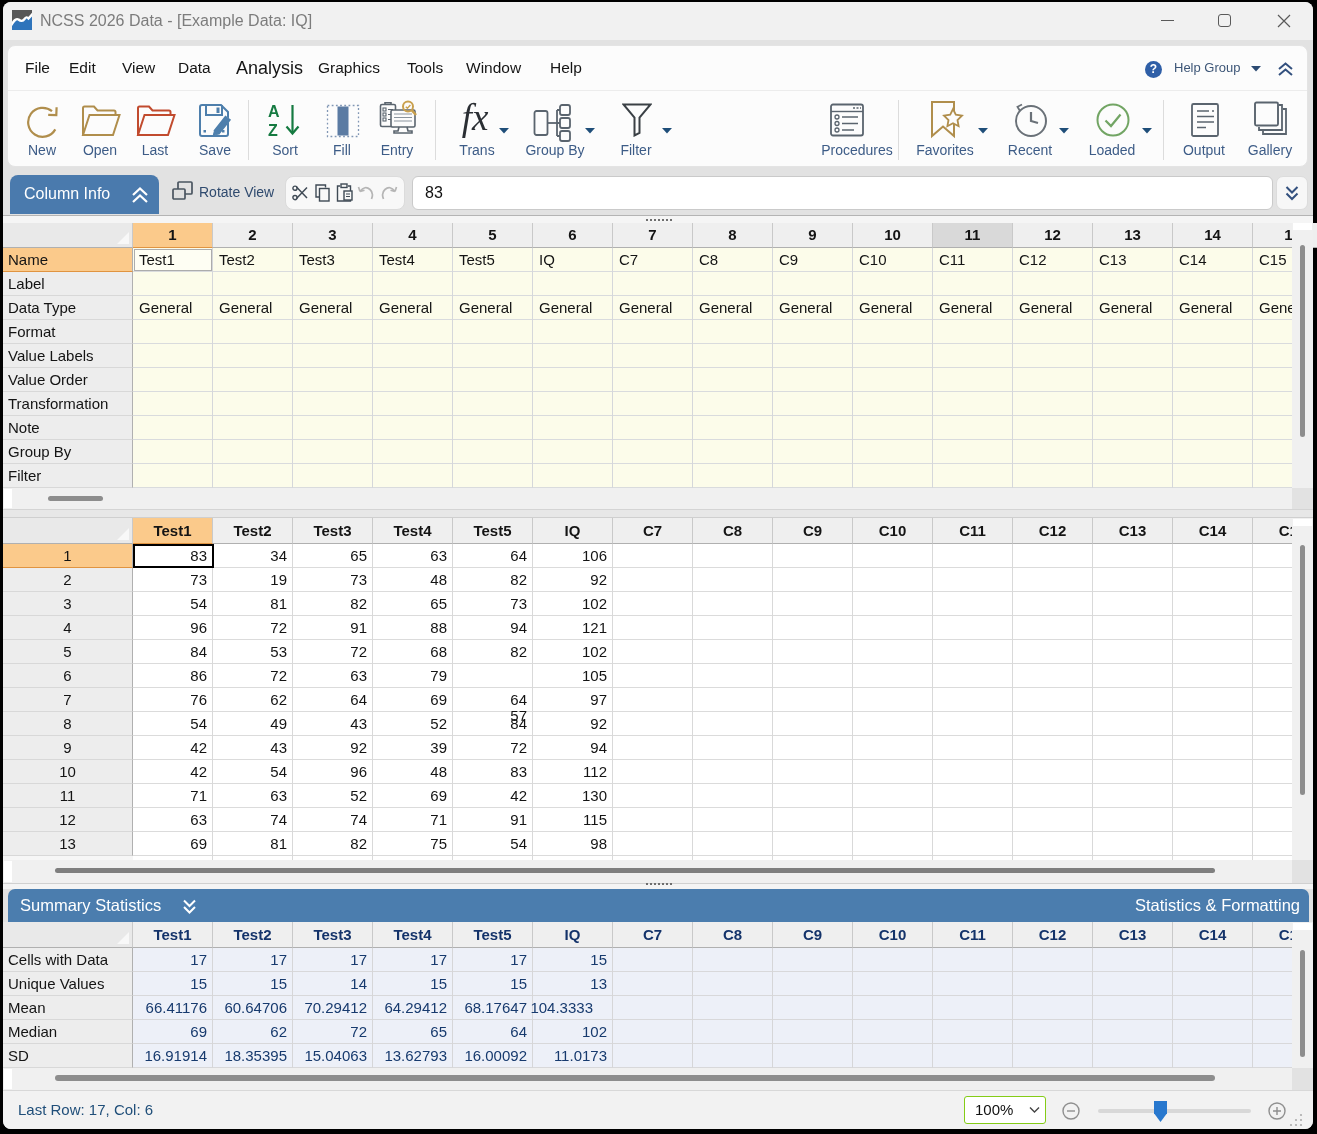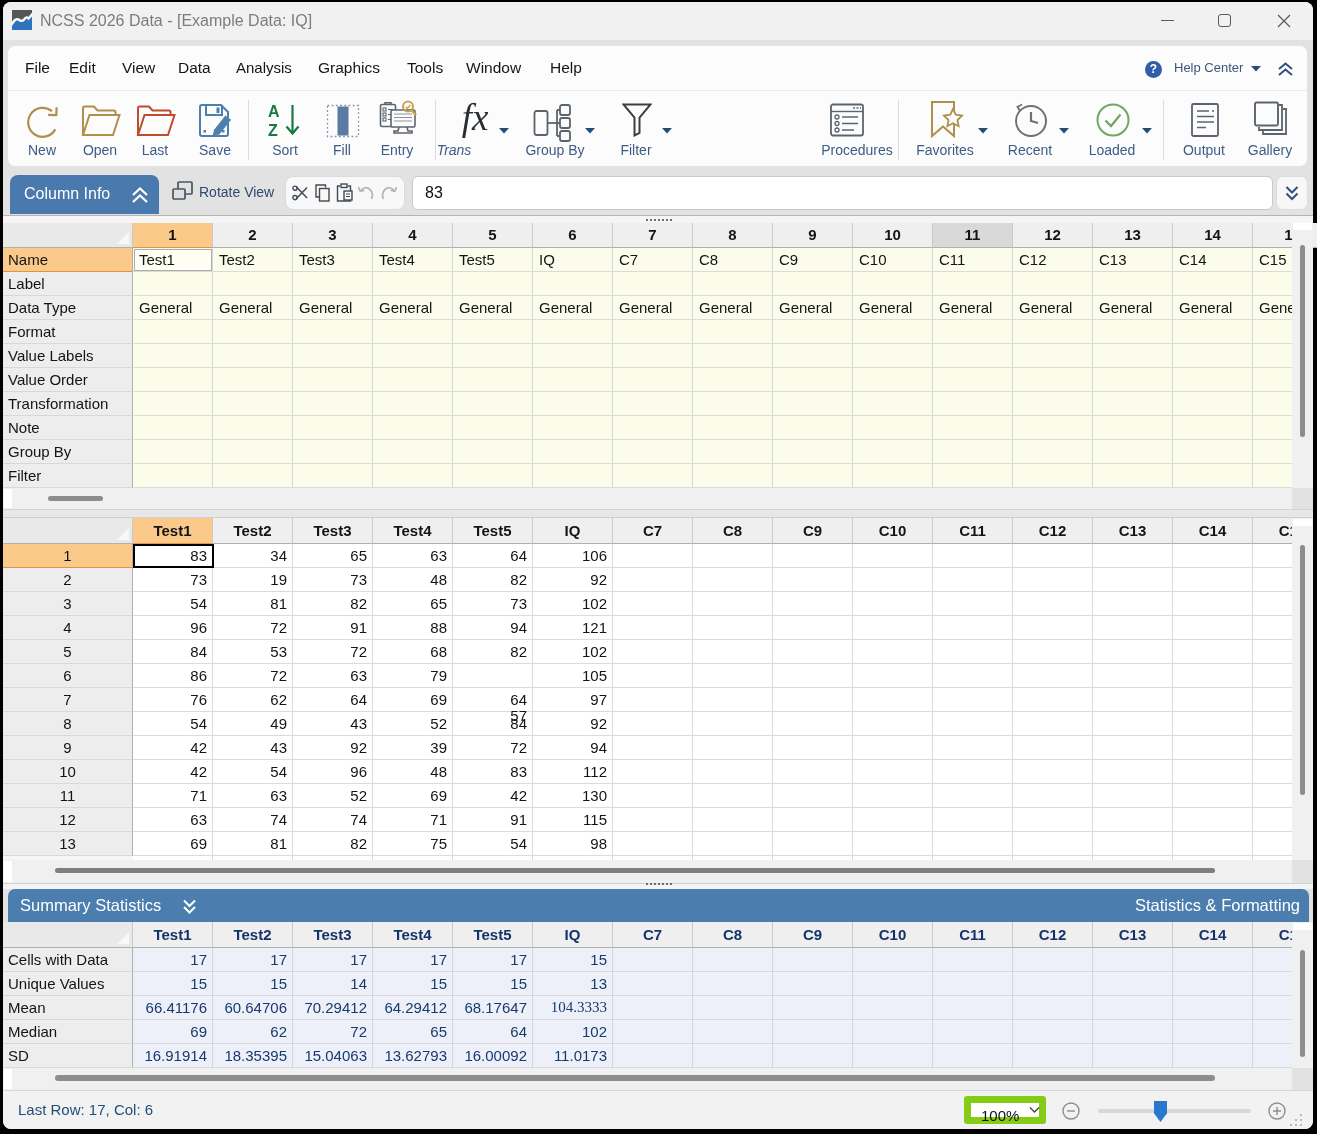--- a/index.html
+++ b/index.html
@@ -32,46 +32,46 @@
 <div class="abs" style="left:1161px;top:20px;width:13px;height:1px;background:#5A5A5A;"></div>
 <div class="abs" style="left:1218px;top:14px;width:13px;height:13px;border:1px solid #5A5A5A;border-radius:3px;"></div>
 <svg class="abs" style="left:1277px;top:14px;" width="14" height="14">
 <path d="M1 1 L13 13 M13 1 L1 13" stroke="#5A5A5A" stroke-width="1.2"></path>
   </svg>
 <div class="abs" style="left:7px;top:45px;width:1301px;height:122px;background:#FCFCFC;border:1px solid #E4E4E4;border-radius:8px;"></div>
 <div class="abs" style="left:25px;top:46px;height:44px;line-height:44px;font-size:15.5px;color:#151515;text-align:center;">File</div>
 <div class="abs" style="left:69px;top:46px;height:44px;line-height:44px;font-size:15.5px;color:#151515;">Edit</div>
 <div class="abs" style="left:122px;top:46px;height:44px;line-height:44px;font-size:15.5px;color:#151515;">View</div>
 <div class="abs" style="left:178px;top:46px;height:44px;line-height:44px;font-size:15.5px;color:#151515;">Data</div>
-<div class="abs" style="left:236px;top:46px;height:44px;line-height:44px;font-size:15px;color:#151515;">Analysis</div>
+<div class="abs" style="left:236px;top:46px;height:44px;line-height:44px;font-size:18px;color:#151515;">Analysis</div>
 <div class="abs" style="left:318px;top:46px;height:44px;line-height:44px;font-size:15.5px;color:#151515;">Graphics</div>
 <div class="abs" style="left:407px;top:46px;height:44px;line-height:44px;font-size:15.5px;color:#151515;">Tools</div>
 <div class="abs" style="left:466px;top:46px;height:44px;line-height:44px;font-size:15.5px;color:#151515;">Window</div>
 <div class="abs" style="left:550px;top:46px;height:44px;line-height:44px;font-size:15.5px;color:#151515;">Help</div>
 <div class="abs" style="left:8px;top:90px;width:1299px;height:1px;background:#ECECEC;"></div>
 <div class="abs" style="left:1145px;top:61px;width:17px;height:17px;border-radius:50%;background:#2F5FA7;color:#FFF;font-size:12px;font-weight:bold;text-align:center;line-height:17px;">?</div>
-<div class="abs" style="left:1174px;top:46px;height:44px;line-height:44px;font-size:13px;color:#3D5677;">Help Center</div>
+<div class="abs" style="left:1174px;top:46px;height:44px;line-height:44px;font-size:13px;color:#3D5677;">Help Group</div>
 <svg class="abs" style="left:1251px;top:66px;" width="10" height="6">
     <path d="M0 0 L10 0 L5 5.5 Z" fill="#2C4A72"></path>
   </svg>
 <svg class="abs" style="left:1277px;top:61px;" width="17" height="17">
 <path d="M2 8 L8.5 2.5 L15 8 M2 14 L8.5 8.5 L15 14" fill="none" stroke="#33507E" stroke-width="2"></path>
   </svg>
 <div class="sep" style="left:248px;top:100px;height:60px;"></div>
 <div class="sep" style="left:435px;top:100px;height:60px;"></div>
 <div class="sep" style="left:898px;top:100px;height:60px;"></div>
 <div class="sep" style="left:1163px;top:100px;height:60px;"></div>
 <div class="tbl" style="left:-13px;top:142px;width:110px;">New</div>
 <div class="tbl" style="left:45px;top:142px;width:110px;">Open</div>
 <div class="tbl" style="left:100px;top:142px;width:110px;">Last</div>
 <div class="tbl" style="left:160px;top:142px;width:110px;">Save</div>
 <div class="tbl" style="left:230px;top:142px;width:110px;">Sort</div>
 <div class="tbl" style="left:287px;top:142px;width:110px;">Fill</div>
 <div class="tbl" style="left:342px;top:142px;width:110px;">Entry</div>
-<div class="tbl" style="left:399px;top:142px;width:110px;font-style:italic;">Trans</div>
+<div class="tbl" style="left:422px;top:142px;width:110px;">Trans</div>
 <div class="tbl" style="left:500px;top:142px;width:110px;">Group By</div>
 <div class="tbl" style="left:581px;top:142px;width:110px;">Filter</div>
 <div class="tbl" style="left:802px;top:142px;width:110px;">Procedures</div>
 <div class="tbl" style="left:890px;top:142px;width:110px;">Favorites</div>
 <div class="tbl" style="left:975px;top:142px;width:110px;">Recent</div>
 <div class="tbl" style="left:1057px;top:142px;width:110px;">Loaded</div>
 <div class="tbl" style="left:1149px;top:142px;width:110px;">Output</div>
 <div class="tbl" style="left:1215px;top:142px;width:110px;">Gallery</div>
 <svg class="abs" style="left:499px;top:128px;" width="10" height="6">
     <path d="M0 0 L10 0 L5 5.5 Z" fill="#1F4E79"></path>
@@ -457,21 +457,21 @@
 <div class="snum" style="left:290px;top:50px;width:74px;height:24px;line-height:23px;">14</div>
 <div class="snum" style="left:370px;top:50px;width:74px;height:24px;line-height:23px;">15</div>
 <div class="snum" style="left:450px;top:50px;width:74px;height:24px;line-height:23px;">15</div>
 <div class="snum" style="left:530px;top:50px;width:74px;height:24px;line-height:23px;">13</div>
 <div class="cell rh" style="left:0px;top:74px;width:130px;height:24px;line-height:23px;">Mean</div>
 <div class="snum" style="left:130px;top:74px;width:74px;height:24px;line-height:23px;">66.41176</div>
 <div class="snum" style="left:210px;top:74px;width:74px;height:24px;line-height:23px;">60.64706</div>
 <div class="snum" style="left:290px;top:74px;width:74px;height:24px;line-height:23px;">70.29412</div>
 <div class="snum" style="left:370px;top:74px;width:74px;height:24px;line-height:23px;">64.29412</div>
 <div class="snum" style="left:450px;top:74px;width:74px;height:24px;line-height:23px;">68.17647</div>
-<div class="snum" style="left:530px;top:74px;width:74px;height:24px;line-height:23px;font-family:Liberation Serif, serif;">104.3333</div>
+<div class="snum" style="left:516px;top:74px;width:74px;height:24px;line-height:23px;">104.3333</div>
 <div class="cell rh" style="left:0px;top:98px;width:130px;height:24px;line-height:23px;">Median</div>
 <div class="snum" style="left:130px;top:98px;width:74px;height:24px;line-height:23px;">69</div>
 <div class="snum" style="left:210px;top:98px;width:74px;height:24px;line-height:23px;">62</div>
 <div class="snum" style="left:290px;top:98px;width:74px;height:24px;line-height:23px;">72</div>
 <div class="snum" style="left:370px;top:98px;width:74px;height:24px;line-height:23px;">65</div>
 <div class="snum" style="left:450px;top:98px;width:74px;height:24px;line-height:23px;">64</div>
 <div class="snum" style="left:530px;top:98px;width:74px;height:24px;line-height:23px;">102</div>
 <div class="cell rh" style="left:0px;top:122px;width:130px;height:24px;line-height:23px;">SD</div>
 <div class="snum" style="left:130px;top:122px;width:74px;height:24px;line-height:23px;">16.91914</div>
 <div class="snum" style="left:210px;top:122px;width:74px;height:24px;line-height:23px;">18.35395</div>
@@ -481,21 +481,21 @@
 <div class="snum" style="left:530px;top:122px;width:74px;height:24px;line-height:23px;">11.0173</div>
 </div>
 <div class="track" style="left:1292px;top:922px;width:21px;height:146px;"></div>
 <div class="wbox" style="left:1293px;top:923px;width:19px;height:7px;"></div>
 <div class="thumb" style="left:1300px;top:950px;width:5px;height:107px;"></div>
 <div class="track" style="left:3px;top:1068px;width:1289px;height:22px;"></div>
 <div class="wbox" style="left:4px;top:1069px;width:8px;height:20px;"></div>
 <div class="thumb" style="left:55px;top:1075px;width:1160px;height:6px;"></div>
 <div class="abs" style="left:3px;top:1090px;width:1310px;height:39px;background:#F2F2F2;border-top:1px solid #D8D8D8;border-radius:0 0 8px 8px;"></div>
 <div class="abs" style="left:18px;top:1090px;height:39px;line-height:39px;font-size:15px;color:#1F4E79;">Last Row: 17, Col: 6</div>
-<div class="abs" style="left:964px;top:1096px;width:82px;height:28px;background:#FFF;border:7px solid #84cc16;border-radius:3px;font-size:15px;color:#111;line-height:26px;padding-left:10px;">100%</div>
+<div class="abs" style="left:964px;top:1096px;width:82px;height:28px;background:#FFF;border:1px solid #84cc16;border-radius:3px;font-size:15px;color:#111;line-height:26px;padding-left:10px;">100%</div>
 <svg class="abs" style="left:1029px;top:1106px;" width="11" height="8">
     <path d="M1 1.5 L5.5 6 L10 1.5" fill="none" stroke="#444" stroke-width="1.4"></path>
   </svg>
 <svg class="abs" style="left:1062px;top:1102px;" width="18" height="18">
 <circle cx="9" cy="9" r="8" fill="none" stroke="#8F8F8F" stroke-width="1.4"></circle>
 <path d="M5 9 H13" stroke="#8F8F8F" stroke-width="1.4"></path>
   </svg>
 <div class="abs" style="left:1098px;top:1109px;width:153px;height:4px;background:#D8D8D8;border-radius:2px;"></div>
 <div class="abs" style="left:1154px;top:1101px;width:13px;height:21px;background:#2878CE;clip-path:polygon(0 0,100% 0,100% 58%,50% 100%,0 58%);"></div>
 <svg class="abs" style="left:1268px;top:1102px;" width="18" height="18">

